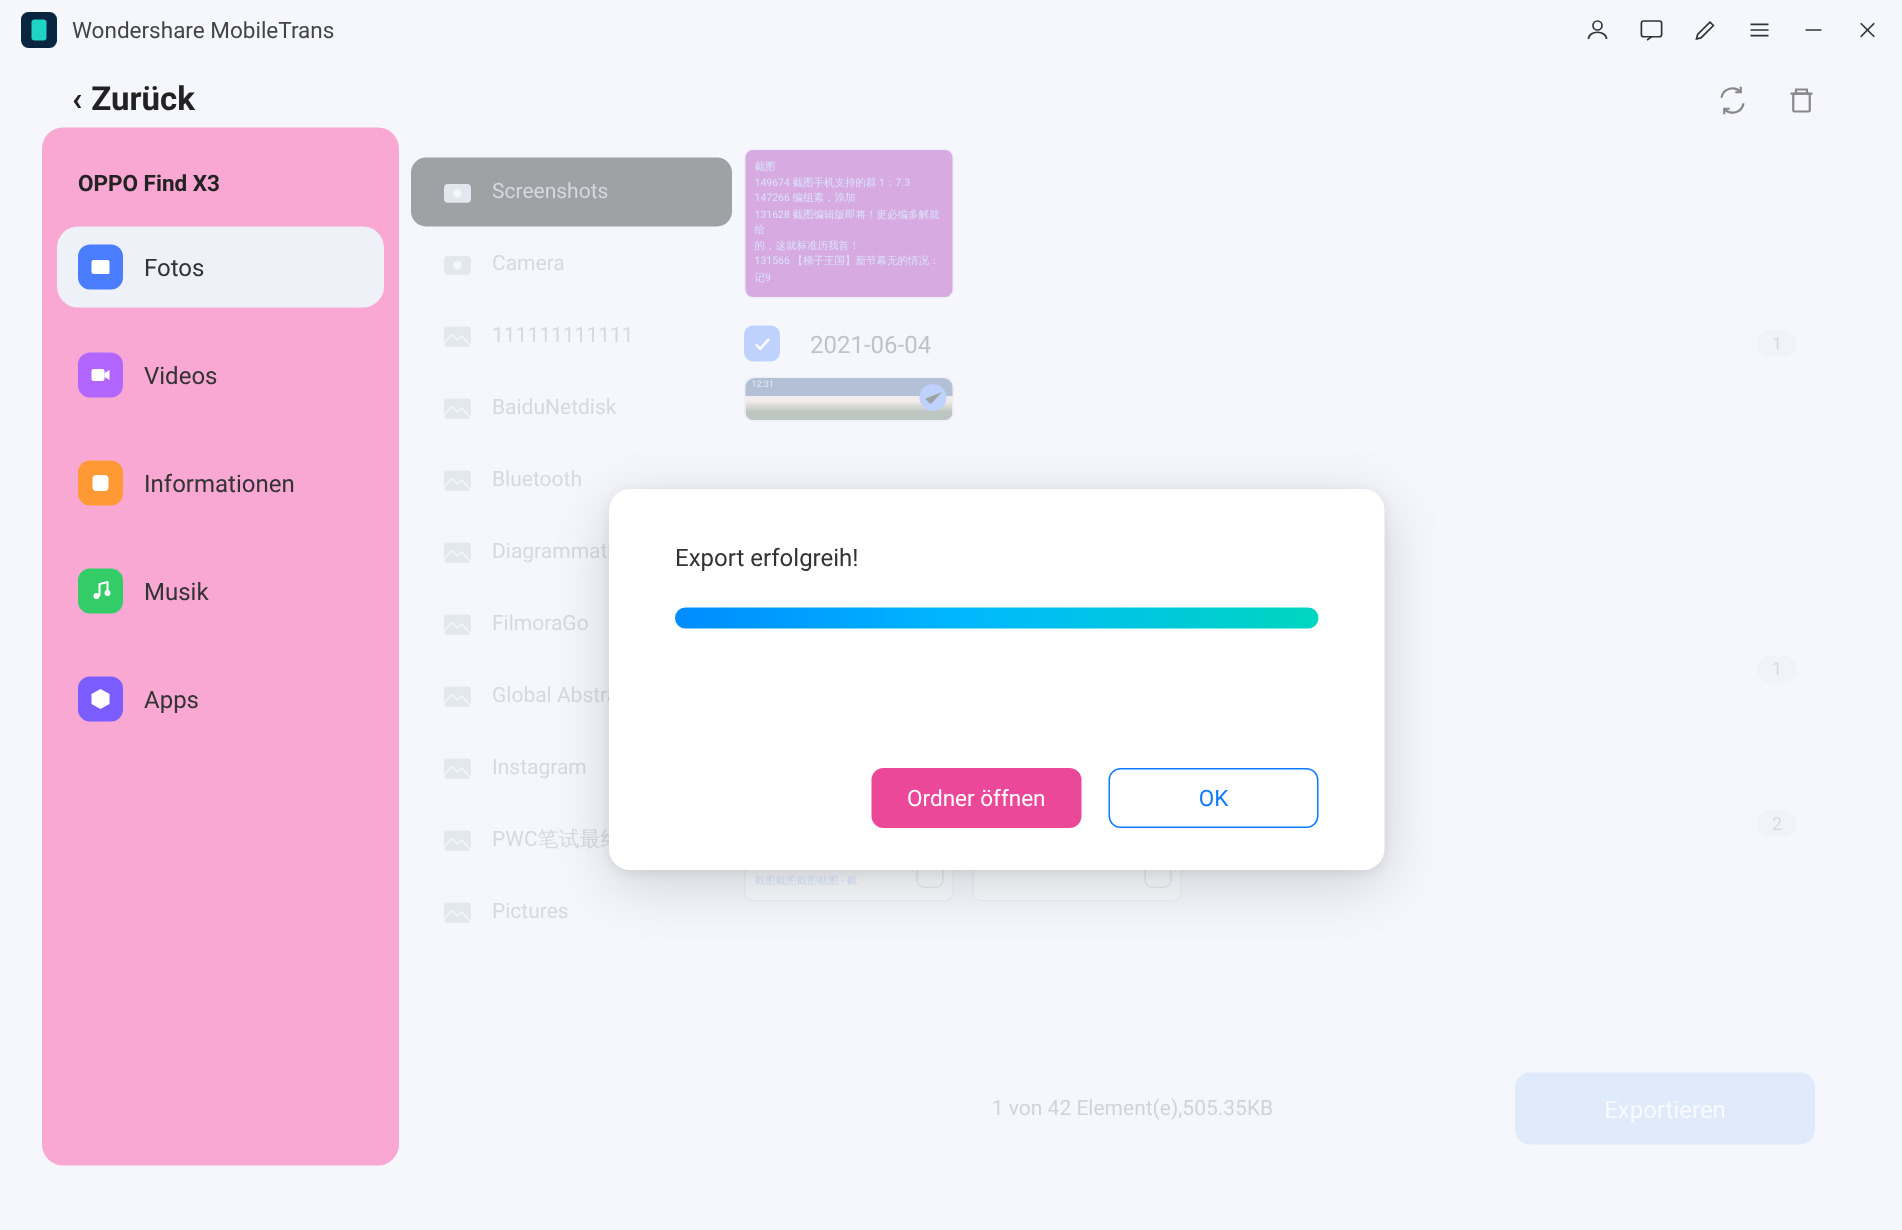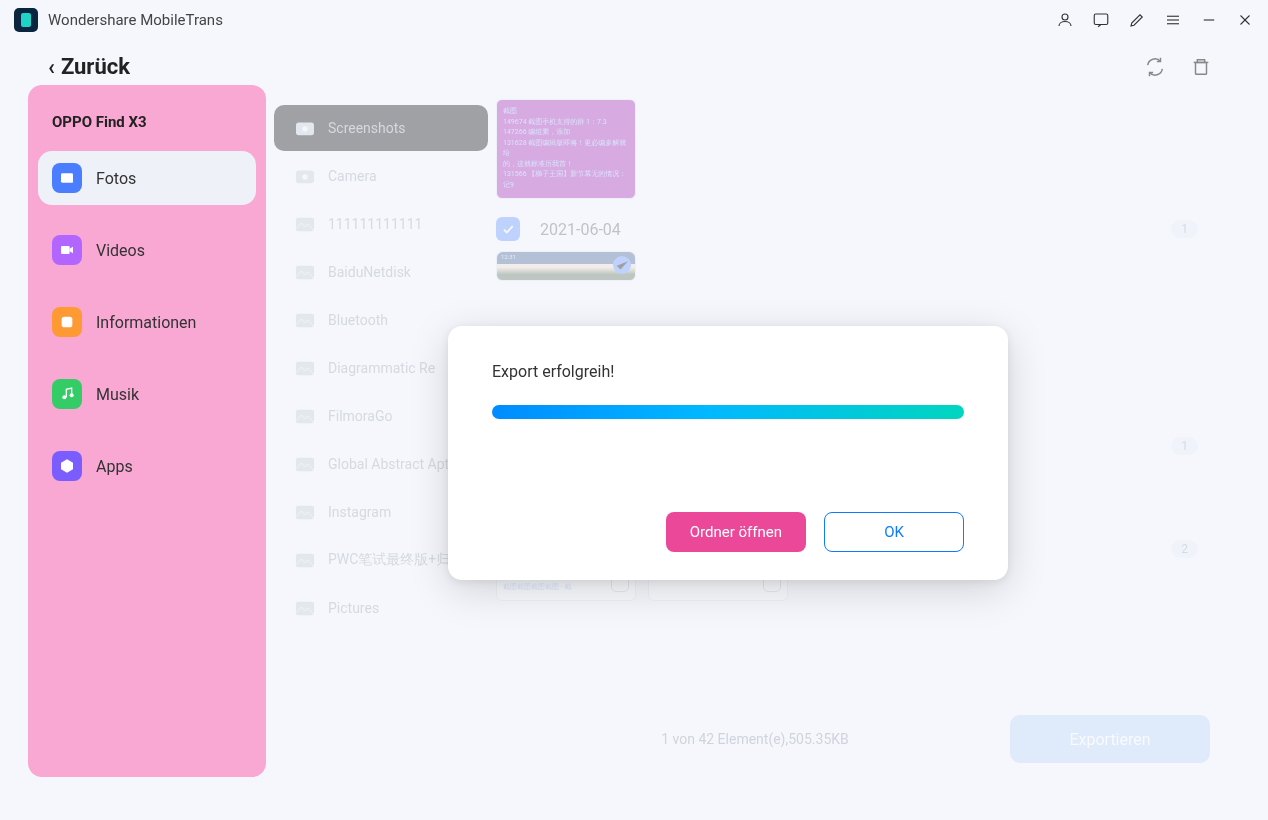--- a/index.html
+++ b/index.html
@@ -69,21 +69,21 @@
 .pair-row { display:flex; gap:12px; }
 .pair-card { width:140px; height:34px; border:1px solid #dfe3ec; border-radius:6px; background:#fff; position:relative; padding:4px 28px 4px 6px; font-size:7px; color:#a8c0ff; }
 .pair-card .corner-cb { position:absolute; top:6px; right:6px; width:18px; height:18px; border:1.5px solid #c8ccd6; border-radius:5px; }
 
 .footer { position:absolute; bottom:0; left:0; right:0; display:flex; align-items:center; justify-content:center; padding: 14px 20px; gap:16px; }
 .status-text { font-size:14px; color:#8a909d; flex:1; text-align:center; }
 .footer-btn { width:200px; height:48px; border-radius:10px; font-size:16px; display:flex; align-items:center; justify-content:center; cursor:pointer; }
 .footer-btn.import { background:#b8d0fa; color:#fff; }
 .footer-btn.export { background:#b8d0fa; color:#fff; margin-right:10px; }
 
-.modal { position:absolute; top:326px; left:448px; width:560px; height:254px; background:#fff; border-radius:14px; box-shadow: 0 10px 40px rgba(0,0,0,0.15), 0 2px 8px rgba(0,0,0,0.08); padding:36px 44px 28px 44px; z-index:50; }
+.modal { position:absolute; top:326px; left:406px; width:517px; height:254px; background:#fff; border-radius:14px; box-shadow: 0 10px 40px rgba(0,0,0,0.15), 0 2px 8px rgba(0,0,0,0.08); padding:36px 44px 28px 44px; z-index:50; }
 .modal-title { font-size:16px; color:#333; margin-bottom:24px; }
 .progress { width:100%; height:14px; border-radius:7px; background:linear-gradient(90deg, #008cff 0%, #00b8ff 45%, #00d6bf 100%); }
 .modal-actions { position:absolute; bottom:28px; right:44px; display:flex; gap:18px; }
 .mbtn { height:40px; padding:0 24px; border-radius:8px; font-size:15px; display:flex; align-items:center; justify-content:center; cursor:pointer; }
 .mbtn.primary { background:#ec4899; color:#fff; }
 .mbtn.secondary { border:1.5px solid #0e7bff; color:#0e7bff; background:#fff; width:140px; }
 
 
 .dim-right { position:absolute; top:0; left:266px; right:0; bottom:0; background:rgba(245,247,252,0.65); z-index:10; pointer-events:auto; }
 

